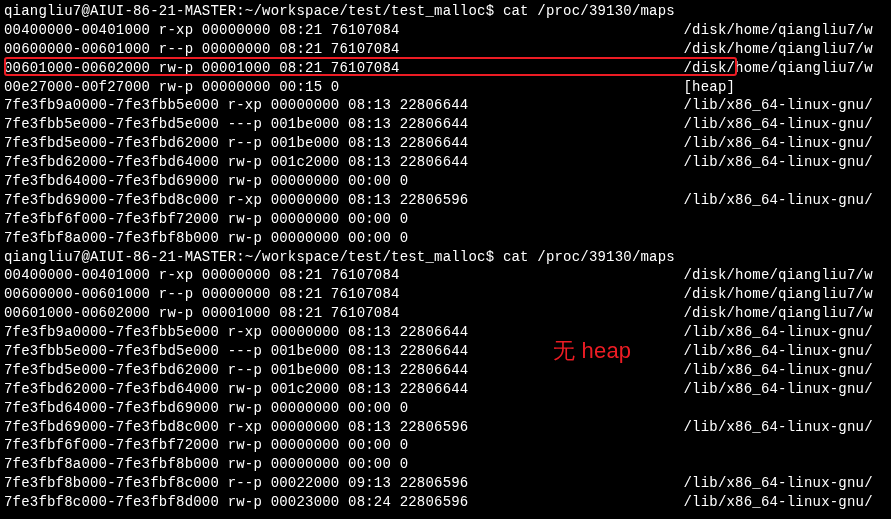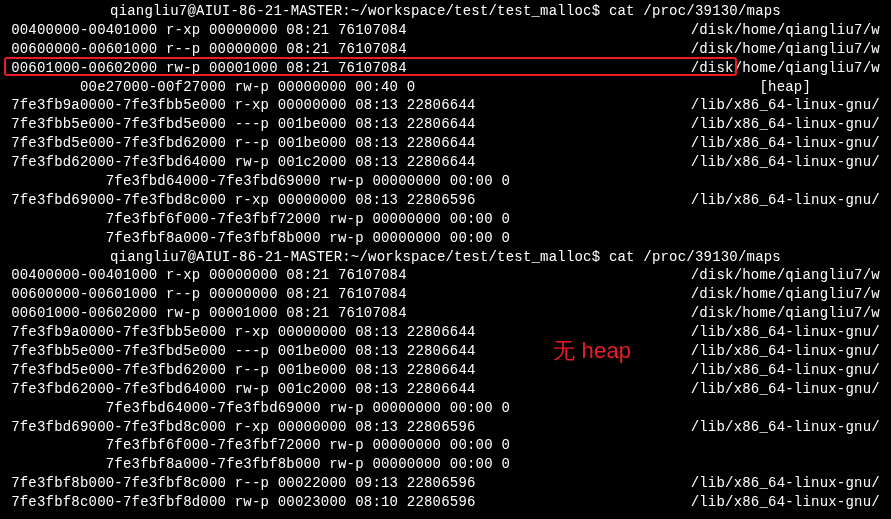--- a/index.html
+++ b/index.html
@@ -1,15 +1,15 @@
 <!DOCTYPE html>
 <html><head>
 <meta charset="utf-8">
 <style>
-  * { margin: 0; padding: 0; box-sizing: border-box; text-align: center; }
+  * { margin: 0; padding: 0; box-sizing: border-box; }
   body {
     background: #000;
     font-family: "Courier New", Consolas, monospace;
     font-size: 14px;
     color: #fff;
     width: 891px;
     height: 519px;
     overflow: hidden;
     line-height: 1.35;
     padding: 2px 4px;
@@ -33,21 +33,21 @@
   }
 </style>
 </head>
 <body>
 
 <div id="terminal">
     <div class="line">qiangliu7@AIUI-86-21-MASTER:~/workspace/test/test_malloc$ cat /proc/39130/maps</div>
     <div class="line">00400000-00401000 r-xp 00000000 08:21 76107084                                 /disk/home/qiangliu7/w</div>
     <div class="line">00600000-00601000 r--p 00000000 08:21 76107084                                 /disk/home/qiangliu7/w</div>
     <div class="line">00601000-00602000 rw-p 00001000 08:21 76107084                                 /disk/home/qiangliu7/w</div>
-    <div class="line">00e27000-00f27000 rw-p 00000000 00:40 0                                        [heap]</div>
+    <div class="line">00e27000-00f27000 rw-p 00000000 00:15 0                                        [heap]</div>
     <div class="line">7fe3fb9a0000-7fe3fbb5e000 r-xp 00000000 08:13 22806644                         /lib/x86_64-linux-gnu/</div>
     <div class="line">7fe3fbb5e000-7fe3fbd5e000 ---p 001be000 08:13 22806644                         /lib/x86_64-linux-gnu/</div>
     <div class="line">7fe3fbd5e000-7fe3fbd62000 r--p 001be000 08:13 22806644                         /lib/x86_64-linux-gnu/</div>
     <div class="line">7fe3fbd62000-7fe3fbd64000 rw-p 001c2000 08:13 22806644                         /lib/x86_64-linux-gnu/</div>
     <div class="line">7fe3fbd64000-7fe3fbd69000 rw-p 00000000 00:00 0                                </div>
     <div class="line">7fe3fbd69000-7fe3fbd8c000 r-xp 00000000 08:13 22806596                         /lib/x86_64-linux-gnu/</div>
     <div class="line">7fe3fbf6f000-7fe3fbf72000 rw-p 00000000 00:00 0                                </div>
     <div class="line">7fe3fbf8a000-7fe3fbf8b000 rw-p 00000000 00:00 0                                </div>
     <div class="line">qiangliu7@AIUI-86-21-MASTER:~/workspace/test/test_malloc$ cat /proc/39130/maps</div>
     <div class="line">00400000-00401000 r-xp 00000000 08:21 76107084                                 /disk/home/qiangliu7/w</div>
@@ -55,17 +55,17 @@
     <div class="line">00601000-00602000 rw-p 00001000 08:21 76107084                                 /disk/home/qiangliu7/w</div>
     <div class="line">7fe3fb9a0000-7fe3fbb5e000 r-xp 00000000 08:13 22806644                         /lib/x86_64-linux-gnu/</div>
     <div class="line">7fe3fbb5e000-7fe3fbd5e000 ---p 001be000 08:13 22806644                         /lib/x86_64-linux-gnu/</div>
     <div class="line">7fe3fbd5e000-7fe3fbd62000 r--p 001be000 08:13 22806644                         /lib/x86_64-linux-gnu/</div>
     <div class="line">7fe3fbd62000-7fe3fbd64000 rw-p 001c2000 08:13 22806644                         /lib/x86_64-linux-gnu/</div>
     <div class="line">7fe3fbd64000-7fe3fbd69000 rw-p 00000000 00:00 0                                </div>
     <div class="line">7fe3fbd69000-7fe3fbd8c000 r-xp 00000000 08:13 22806596                         /lib/x86_64-linux-gnu/</div>
     <div class="line">7fe3fbf6f000-7fe3fbf72000 rw-p 00000000 00:00 0                                </div>
     <div class="line">7fe3fbf8a000-7fe3fbf8b000 rw-p 00000000 00:00 0                                </div>
     <div class="line">7fe3fbf8b000-7fe3fbf8c000 r--p 00022000 09:13 22806596                         /lib/x86_64-linux-gnu/</div>
-    <div class="line">7fe3fbf8c000-7fe3fbf8d000 rw-p 00023000 08:10 22806596                         /lib/x86_64-linux-gnu/</div>
+    <div class="line">7fe3fbf8c000-7fe3fbf8d000 rw-p 00023000 08:24 22806596                         /lib/x86_64-linux-gnu/</div>
   </div>
 
 <div class="highlight-box" style="top: 57px; left: 4px; width: 733px; height: 19px;"></div>
 <div class="annotation" style="top: 336px; left: 553px;">无 heap</div>
 
 </body></html>

